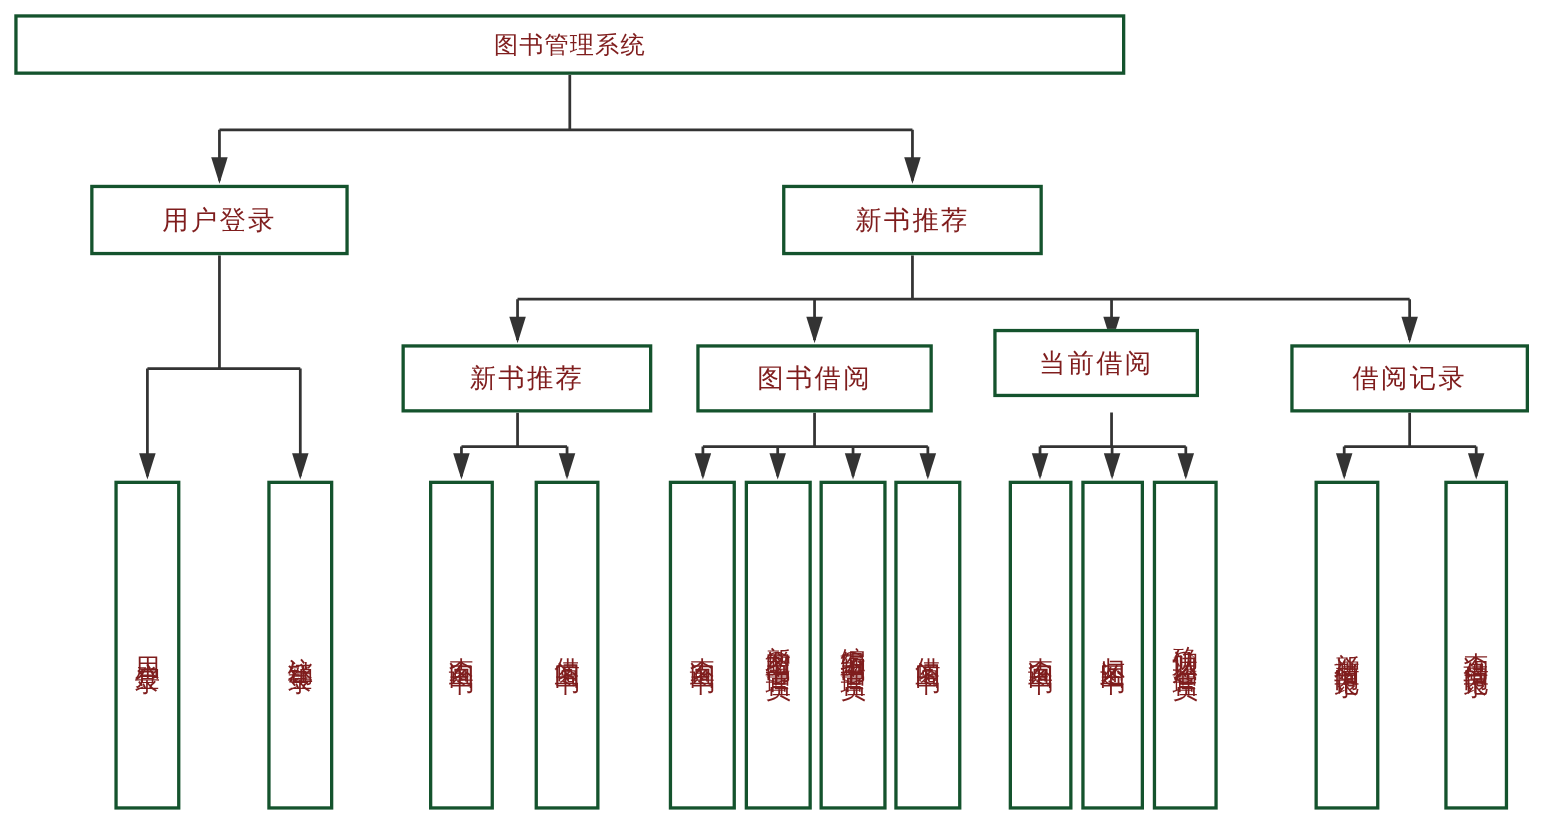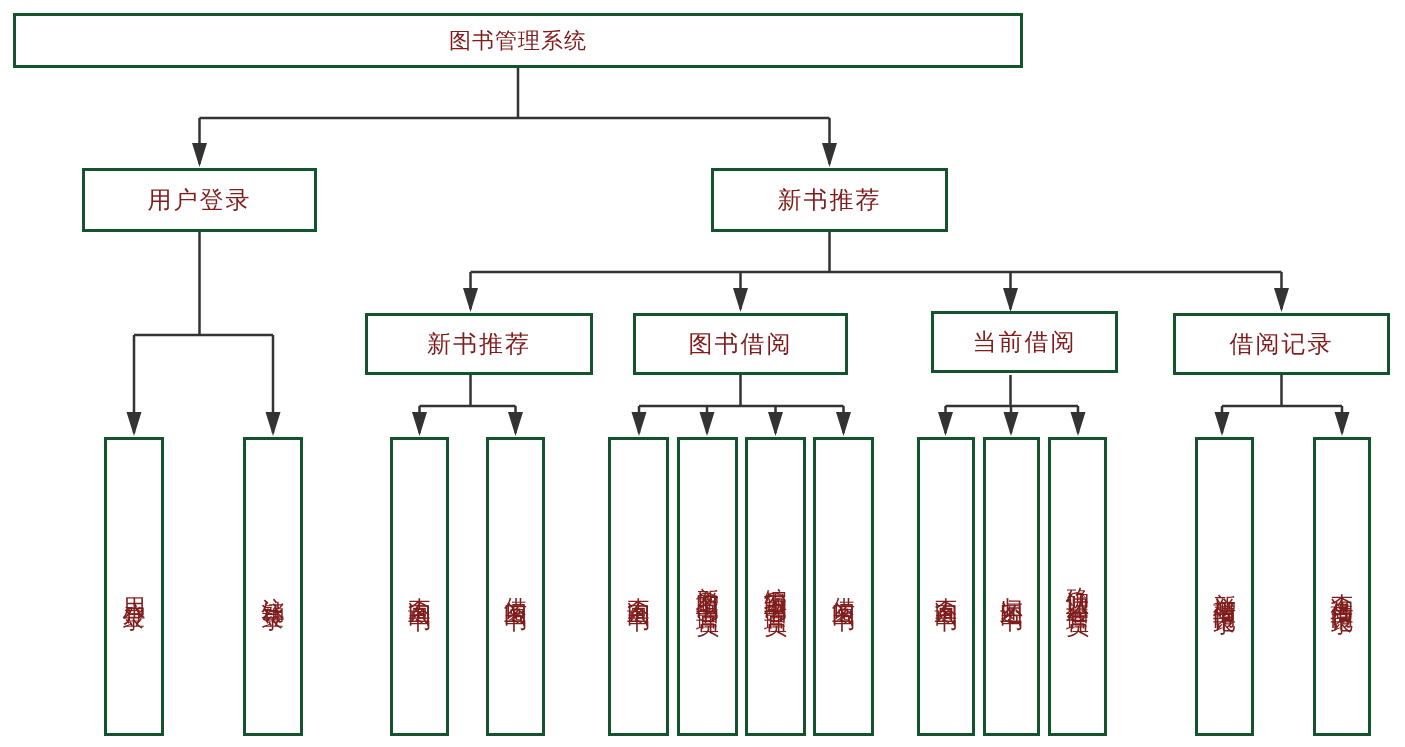--- a/index.html
+++ b/index.html
@@ -90,21 +90,21 @@
   <div class="node hbox l2" style="left:711px;top:168px;width:237px;height:64px;">
     <span>新书推荐</span>
   </div>
 
   <div class="node hbox l3" style="left:365px;top:313px;width:228px;height:62px;">
     <span>新书推荐</span>
   </div>
   <div class="node hbox l3" style="left:633px;top:313px;width:215px;height:62px;align-items:center;">
     <span>图书借阅</span>
   </div>
-  <div class="node hbox l3" style="left:903px;top:311px;width:187px;height:62px;margin-left:28px;">
+  <div class="node hbox l3" style="left:903px;top:299px;width:187px;height:62px;">
     <span>当前借阅</span>
   </div>
   <div class="node hbox l3" style="left:1173px;top:313px;width:217px;height:62px;">
     <span>借阅记录</span>
   </div>
 
   <div class="node vbox" style="left:104px;top:437px;width:60px;height:299px;">
     <span>用户登录</span>
   </div>
   <div class="node vbox" style="left:243px;top:437px;width:60px;height:299px;">

